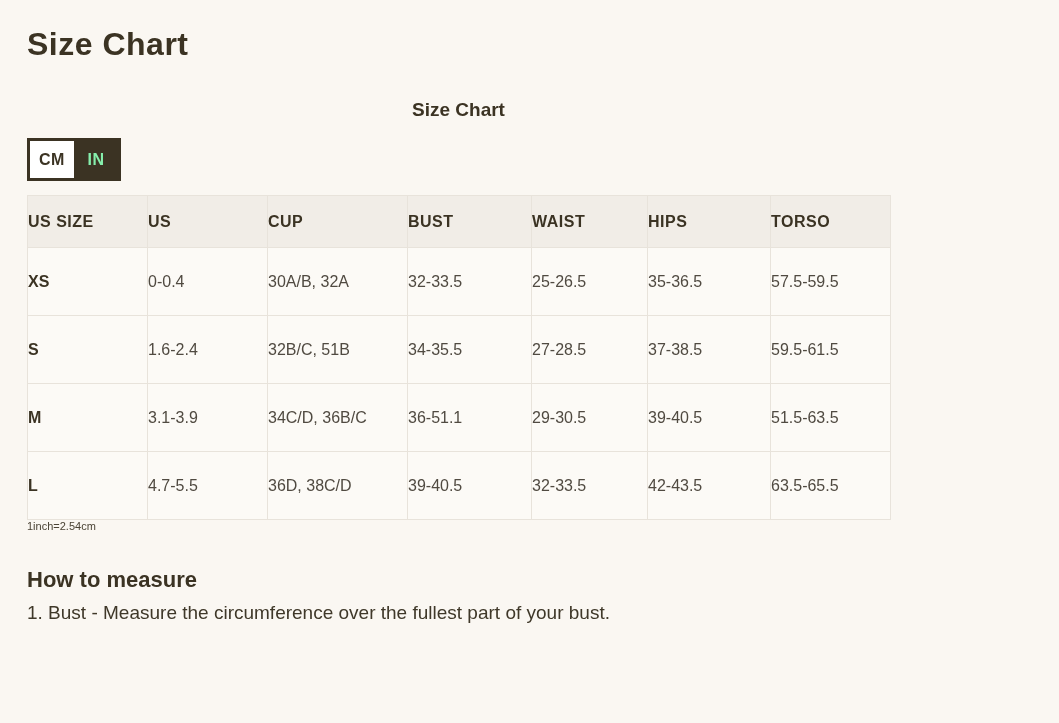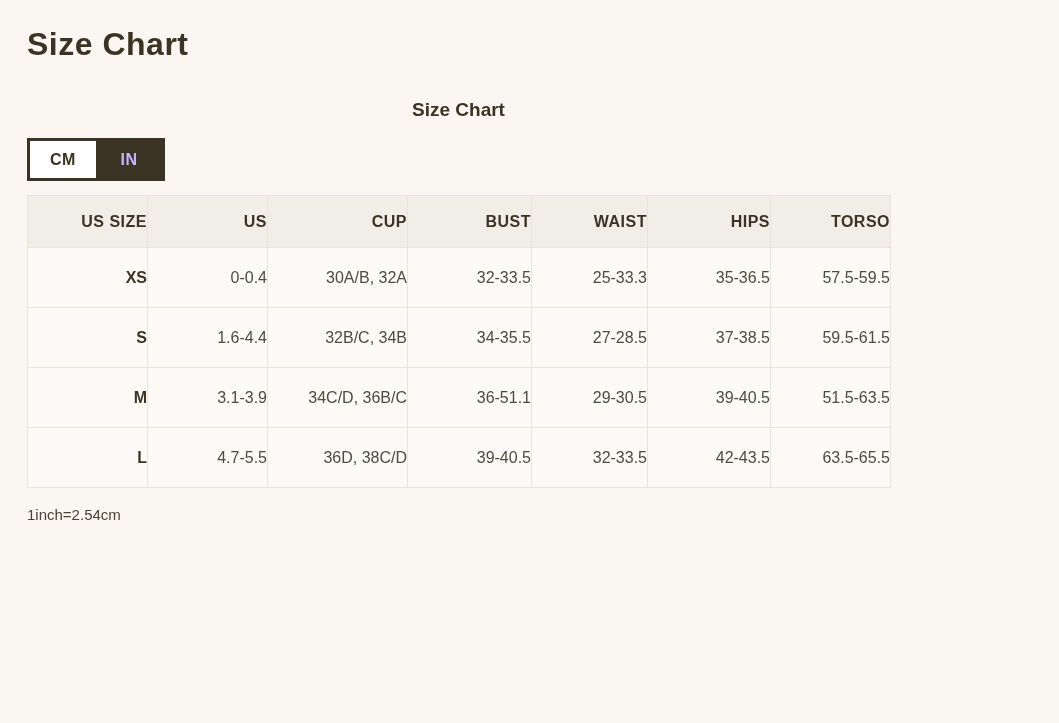--- a/index.html
+++ b/index.html
@@ -25,67 +25,66 @@
     font-weight: 700;
     color: #3b3323;
   }
   .unit-toggle {
     margin-top: 17px;
     display: inline-flex;
     border: 3px solid #3b3323;
     background: #3b3323;
   }
   .toggle-btn {
-    width: 66px;
+    width: 44px;
     height: 37px;
     border: none;
     font-family: "Liberation Sans", sans-serif;
     font-size: 16px;
     font-weight: 700;
     letter-spacing: 0.5px;
     background: #ffffff;
     color: #3b3323;
     cursor: pointer;
   }
   .toggle-btn.active {
     background: #3b3323;
-    color: #c4b5fd;
+    color: #86efac;
   }
   table.size-table {
     margin-top: 14px;
     border-collapse: collapse;
     table-layout: fixed;
     width: 863px;
     background: #fcfaf6;
   }
   table.size-table th, table.size-table td {
     border: 1px solid #e8e3db;
-    text-align: right;
+    text-align: left;
     vertical-align: middle;
     font-size: 16px;
   }
   table.size-table thead th {
     background: #f1ede7;
     height: 52px;
     font-weight: 700;
     color: #3b3323;
     letter-spacing: 0.5px;
   }
-  table.size-table tbody tr { height: 60px; }
+  table.size-table tbody tr { height: 68px; }
   table.size-table tbody th {
     font-weight: 700;
     color: #3b3323;
   }
   table.size-table tbody td {
     font-weight: 400;
     color: #504a41;
   }
   .unit-note {
-    margin-top: 18px;
-    font-size: 15px;
+    font-size: 11px;
     color: #4a4335;
   }
   .measure-heading {
     margin-top: 35px;
     font-size: 22px;
     font-weight: 700;
     color: #3b3323;
   }
   .measure-list {
     list-style: none;
@@ -131,28 +130,28 @@
             <th>HIPS</th>
             <th>TORSO</th>
           </tr>
       </thead>
       <tbody>
           <tr>
             <th>XS</th>
             <td>0-0.4</td>
             <td>30A/B, 32A</td>
             <td>32-33.5</td>
-            <td>25-33.3</td>
+            <td>25-26.5</td>
             <td>35-36.5</td>
             <td>57.5-59.5</td>
           </tr>
           <tr>
             <th>S</th>
-            <td>1.6-4.4</td>
-            <td>32B/C, 34B</td>
+            <td>1.6-2.4</td>
+            <td>32B/C, 51B</td>
             <td>34-35.5</td>
             <td>27-28.5</td>
             <td>37-38.5</td>
             <td>59.5-61.5</td>
           </tr>
           <tr>
             <th>M</th>
             <td>3.1-3.9</td>
             <td>34C/D, 36B/C</td>
             <td>36-51.1</td>
@@ -168,15 +167,17 @@
             <td>32-33.5</td>
             <td>42-43.5</td>
             <td>63.5-65.5</td>
           </tr>
         </tbody>
     </table>
 
     <div class="unit-note">1inch=2.54cm</div>
   </div>
 
+  <h2 class="measure-heading">How to measure</h2>
   <ul class="measure-list">
+      <li>1. Bust - Measure the circumference over the fullest part of your bust.</li>
     </ul>
 </div>
 
 </body></html>

